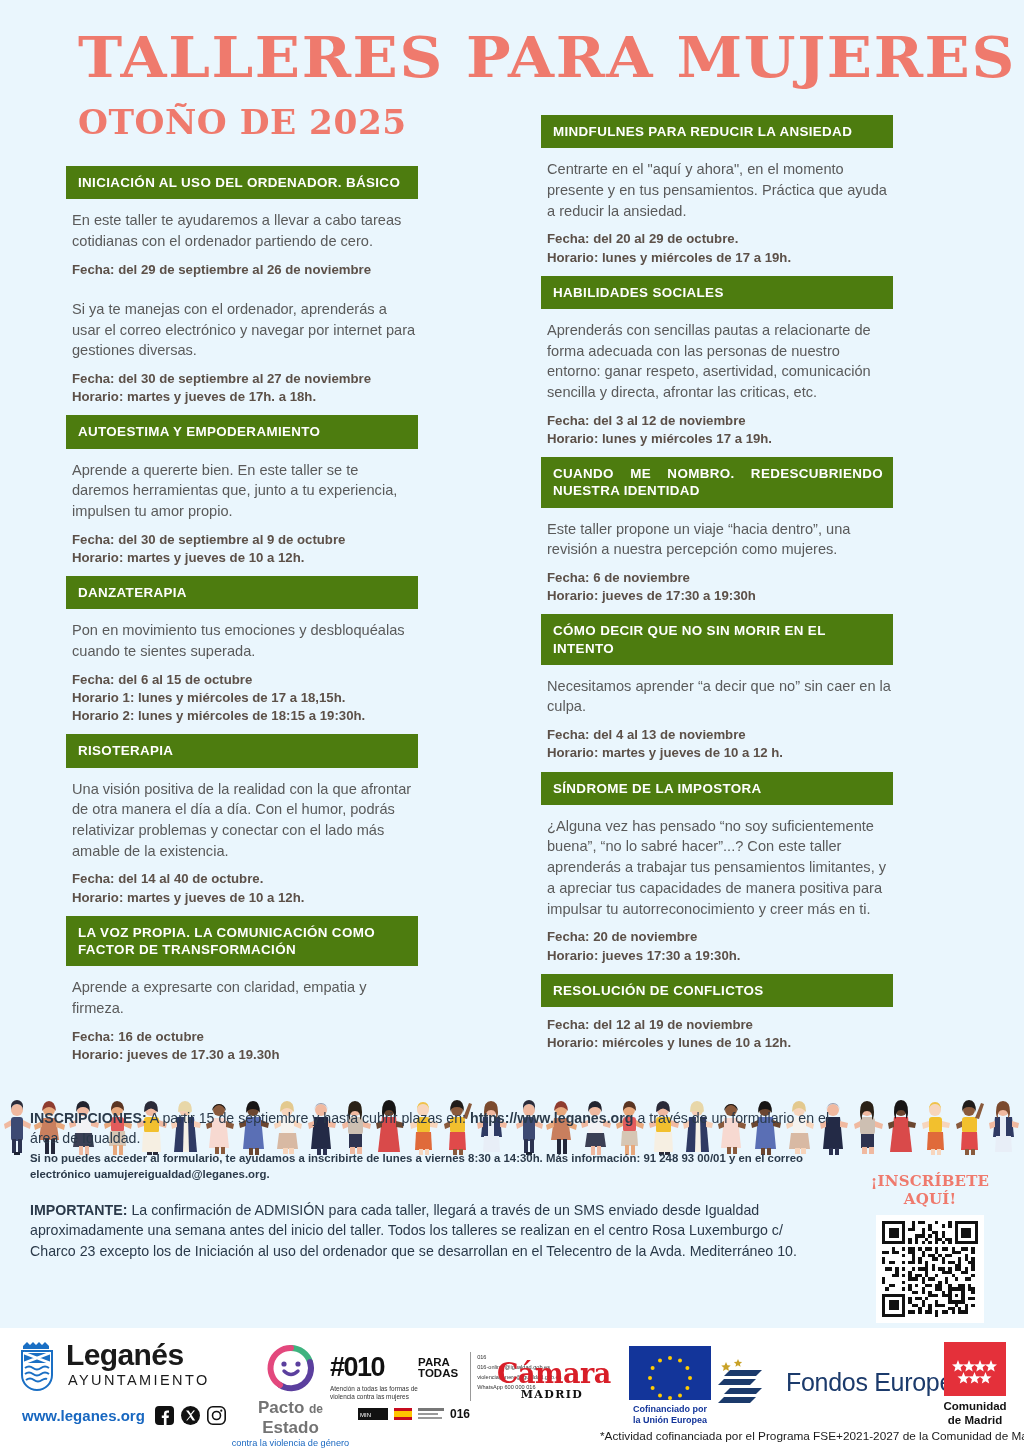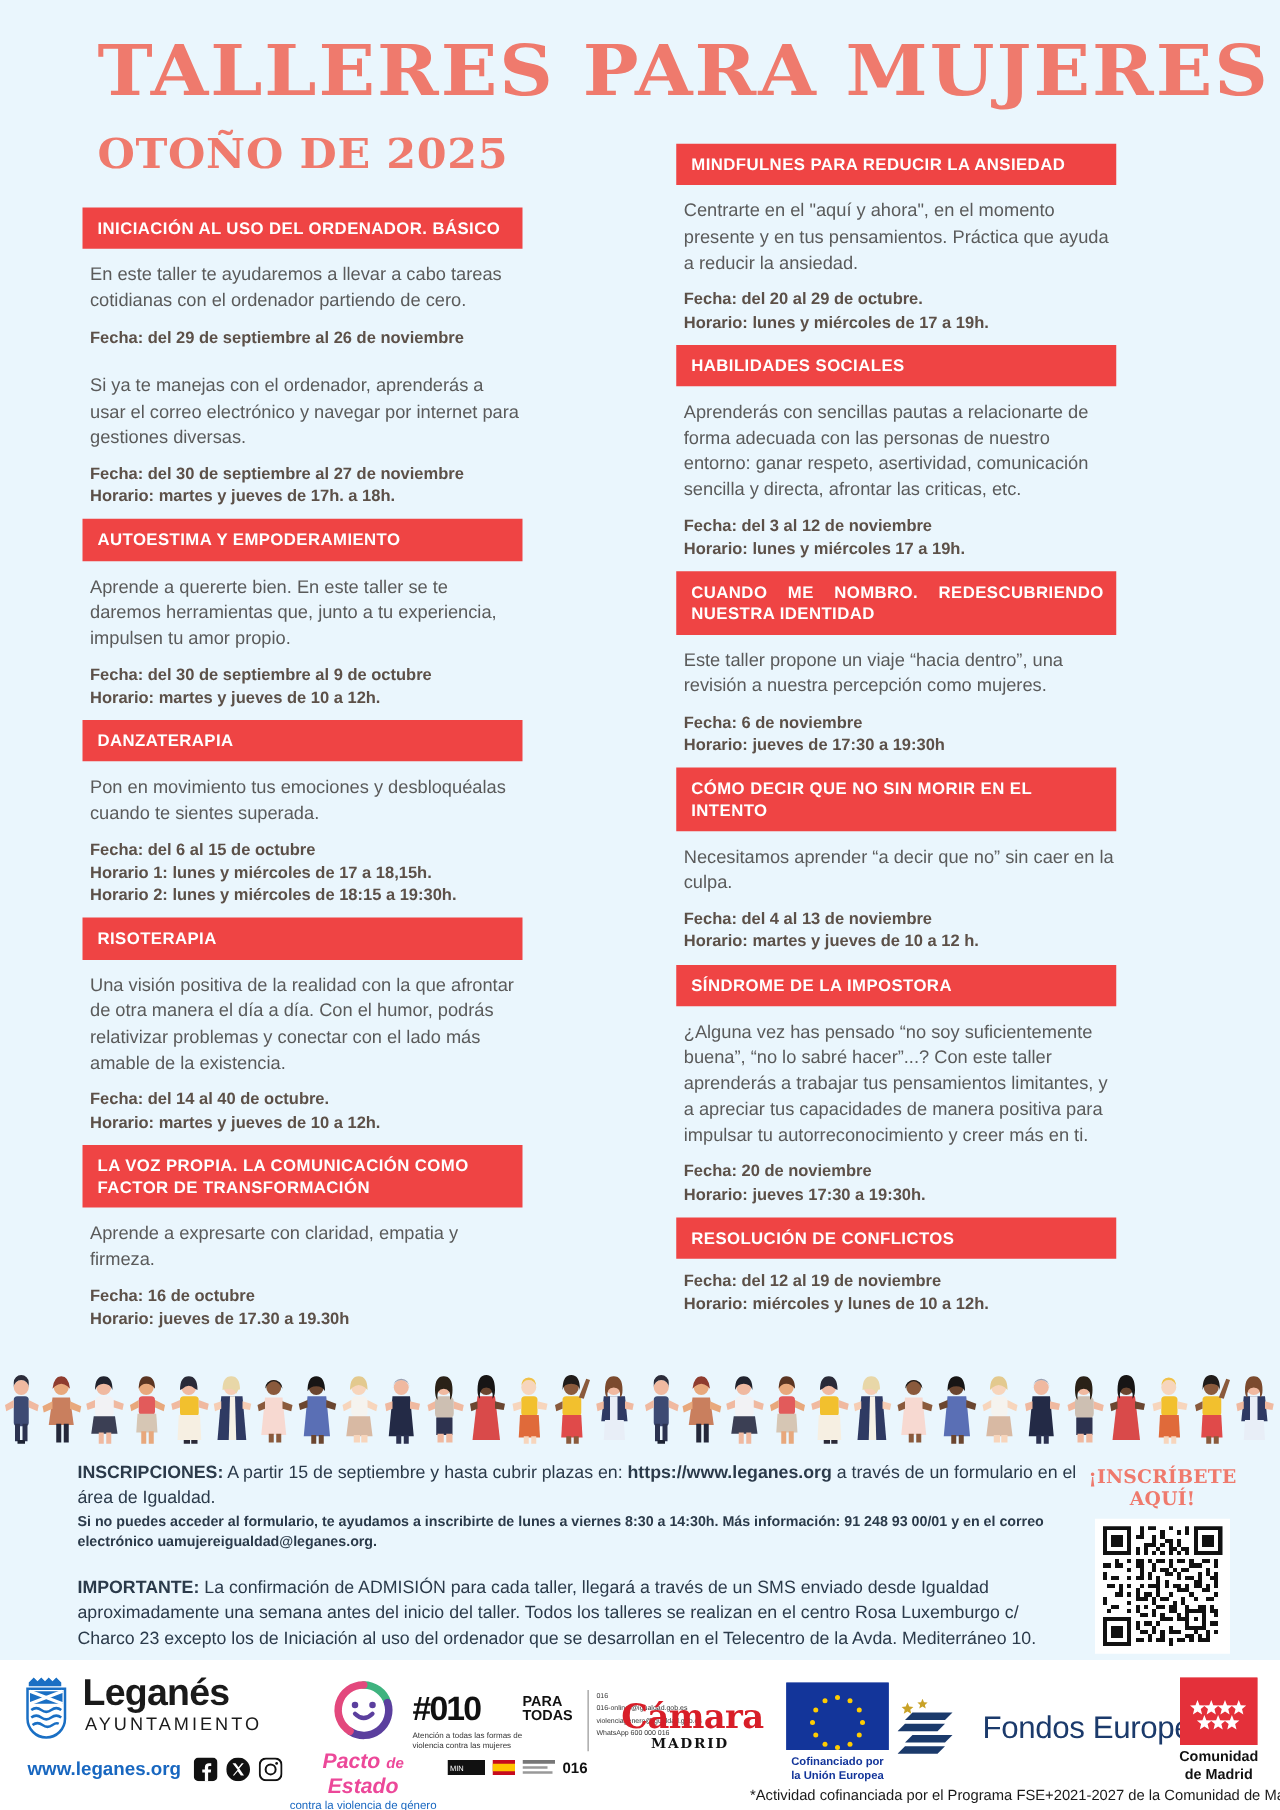--- a/index.html
+++ b/index.html
@@ -42,21 +42,21 @@
     position: absolute;
     left: 66px; top: 166px; width: 352px;
   }
   .col-right {
     position: absolute;
     left: 541px; top: 115px; width: 352px;
   }
 
   .workshop { margin-bottom: 9px; }
   .ws-head {
-    background: #ef4444;
+    background: #4d7c0f;
     color: #ffffff;
     font-size: 13.4px;
     font-weight: bold;
     letter-spacing: 0.35px;
     padding: 8px 10px 8px 12px;
     line-height: 1.28;
   }
   .ws-head.justify { text-align: justify; text-align-last: justify; }
   .ws-head.justify .l2 { text-align: left; text-align-last: left; }
   .ws-desc {
@@ -80,24 +80,23 @@
     left: 0; top: 1086px;
     width: 1024px; height: 72px;
     background: #eaf6fd;
     overflow: hidden;
   }
   .people-band svg { display: block; }
 
   
   .info {
     position: absolute;
-    left: 30px; top: 1168px;
+    left: 30px; top: 1108px;
     width: 800px;
     color: #2b3a4a;
-    margin-left: 32px;
   }
   .info-line {
     font-size: 14.2px;
     line-height: 1.42;
     color: #2b3a4a;
   }
   .info-small {
     font-size: 11.4px;
     line-height: 1.4;
     font-weight: bold;
@@ -159,21 +158,21 @@
     display: flex; align-items: center; gap: 10px;
   }
   .web-url { font-size: 15px; font-weight: bold; color: #1867c0; }
   .soc { display: flex; gap: 7px; align-items: center; }
   .soc span {
     width: 19px; height: 19px; display: inline-flex;
     align-items: center; justify-content: center;
   }
 
   .logo-pacto { position: absolute; left: 228px; top: 16px; text-align: center; width: 125px; }
-  .pacto-t1 { font-size: 17px; font-weight: bold; color: #ec4899; margin-top: 2px; font-style: italic; }
+  .pacto-t1 { font-size: 17px; font-weight: bold; color: #737373; margin-top: 2px; }
   .pacto-t1 .de { font-size: 12px; }
   .pacto-t2 { font-size: 9.2px; color: #1867c0; }
 
   .logo-016 { position: absolute; left: 330px; top: 24px; width: 160px; }
   .h016 {
     display: flex; align-items: center; gap: 2px;
   }
   .h016-num { font-size: 27px; font-weight: bold; color: #111; letter-spacing: -1.5px; }
   .h016-para { font-size: 11.5px; font-weight: bold; color: #111; line-height: 0.95; padding-left: 32px; }
   .h016-note { font-size: 6.4px; color: #333; line-height: 1.25; margin-top: 2px; width: 88px; }

